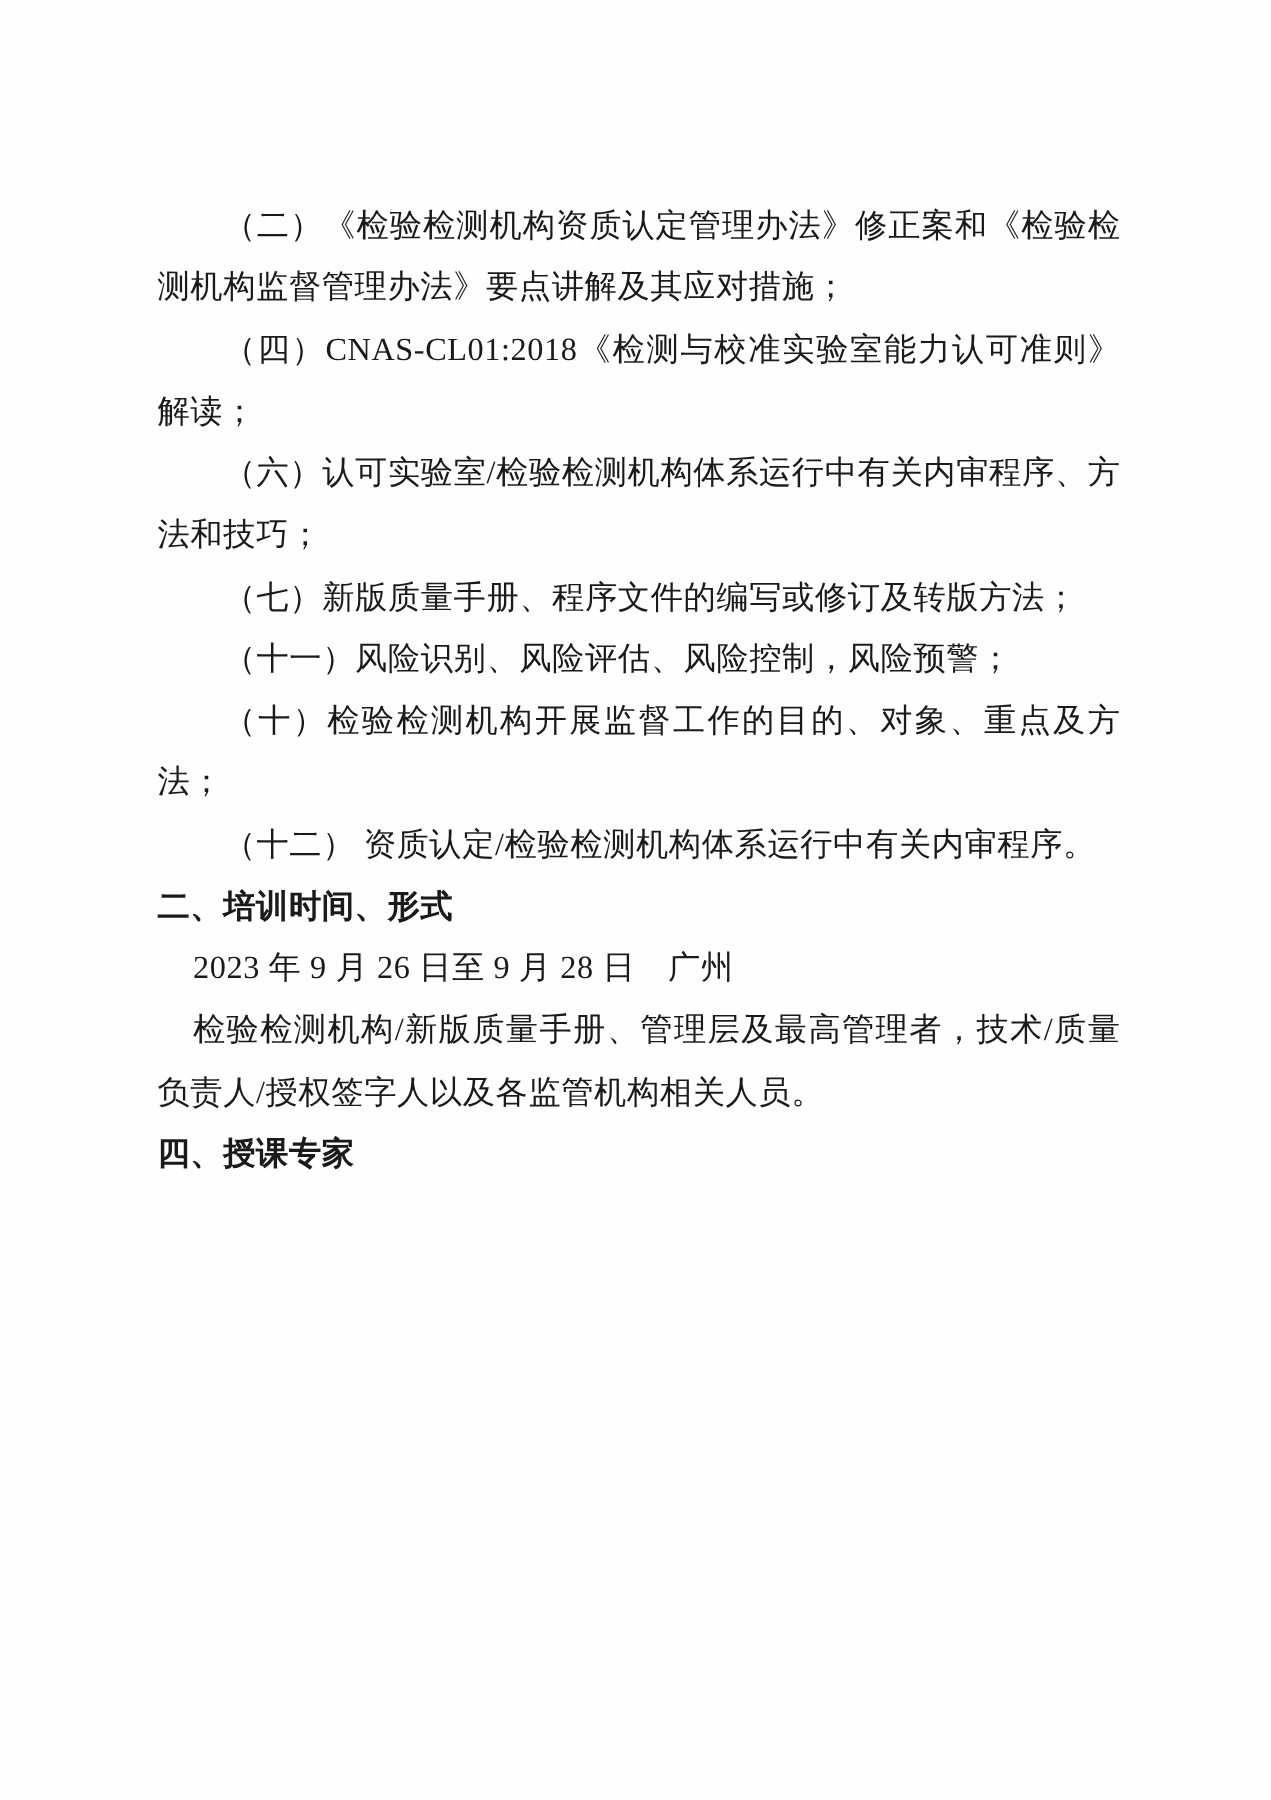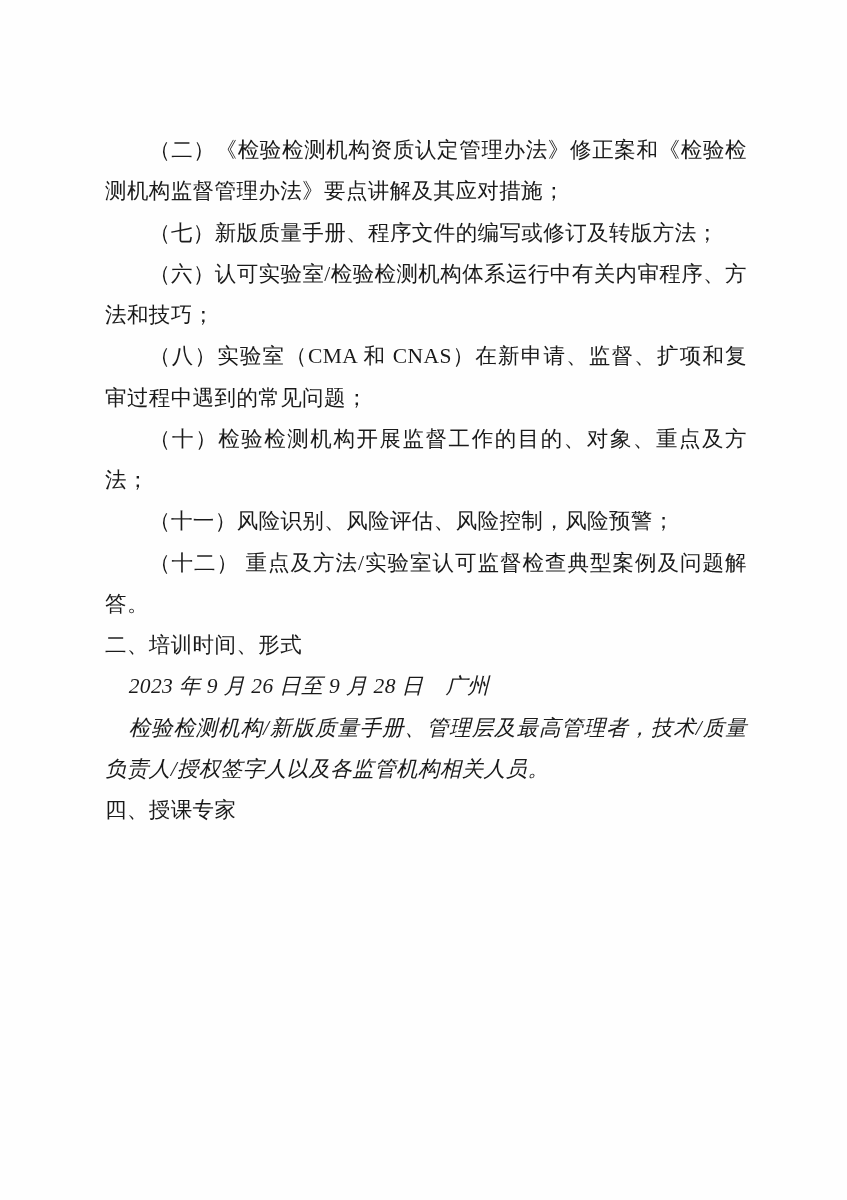--- a/index.html
+++ b/index.html
@@ -30,39 +30,39 @@
   }
   p {
     margin: 0;
     padding: 0;
   }
   .indent {
     text-indent: 2.05em;
   }
   .indent-1 {
     text-indent: 1.1em;
-    font-style: italic;
   }
   .heading {
     text-indent: 0;
+    font-weight: bold;
   }
 </style>
 </head>
 <body>
 
 <div id="page">
   <div class="doc-body">
 
     <p class="indent">（二）《检验检测机构资质认定管理办法》修正案和《检验检测机构监督管理办法》要点讲解及其应对措施；</p>
+    <p class="indent">（四）CNAS-CL01:2018《检测与校准实验室能力认可准则》解读；</p>
+    <p class="indent">（六）认可实验室/检验检测机构体系运行中有关内审程序、方法和技巧；</p>
     <p class="indent">（七）新版质量手册、程序文件的编写或修订及转版方法；</p>
-    <p class="indent">（六）认可实验室/检验检测机构体系运行中有关内审程序、方法和技巧；</p>
-    <p class="indent">（八）实验室（CMA 和 CNAS）在新申请、监督、扩项和复审过程中遇到的常见问题；</p>
+    <p class="indent">（十一）风险识别、风险评估、风险控制，风险预警；</p>
     <p class="indent">（十）检验检测机构开展监督工作的目的、对象、重点及方法；</p>
-    <p class="indent">（十一）风险识别、风险评估、风险控制，风险预警；</p>
-    <p class="indent">（十二） 重点及方法/实验室认可监督检查典型案例及问题解答。</p>
+    <p class="indent">（十二） 资质认定/检验检测机构体系运行中有关内审程序。</p>
 
     <p class="heading">二、培训时间、形式</p>
     <p class="indent-1">2023 年 9 月 26 日至 9 月 28 日　广州</p>
 
     <p class="indent-1">检验检测机构/新版质量手册、管理层及最高管理者，技术/质量负责人/授权签字人以及各监管机构相关人员。</p>
 
     <p class="heading">四、授课专家</p>
 
   </div>
 </div>

